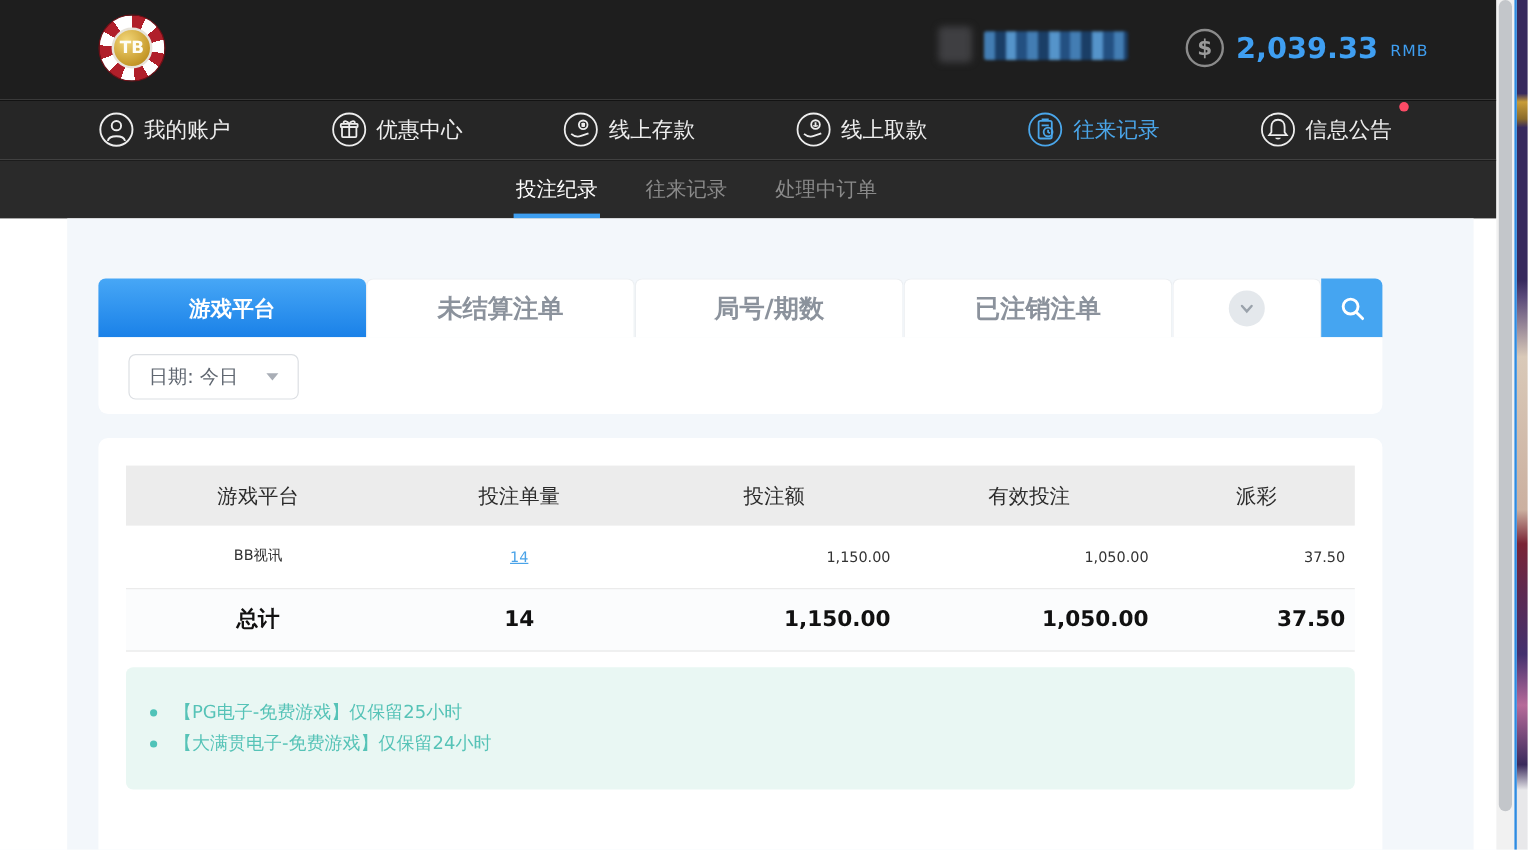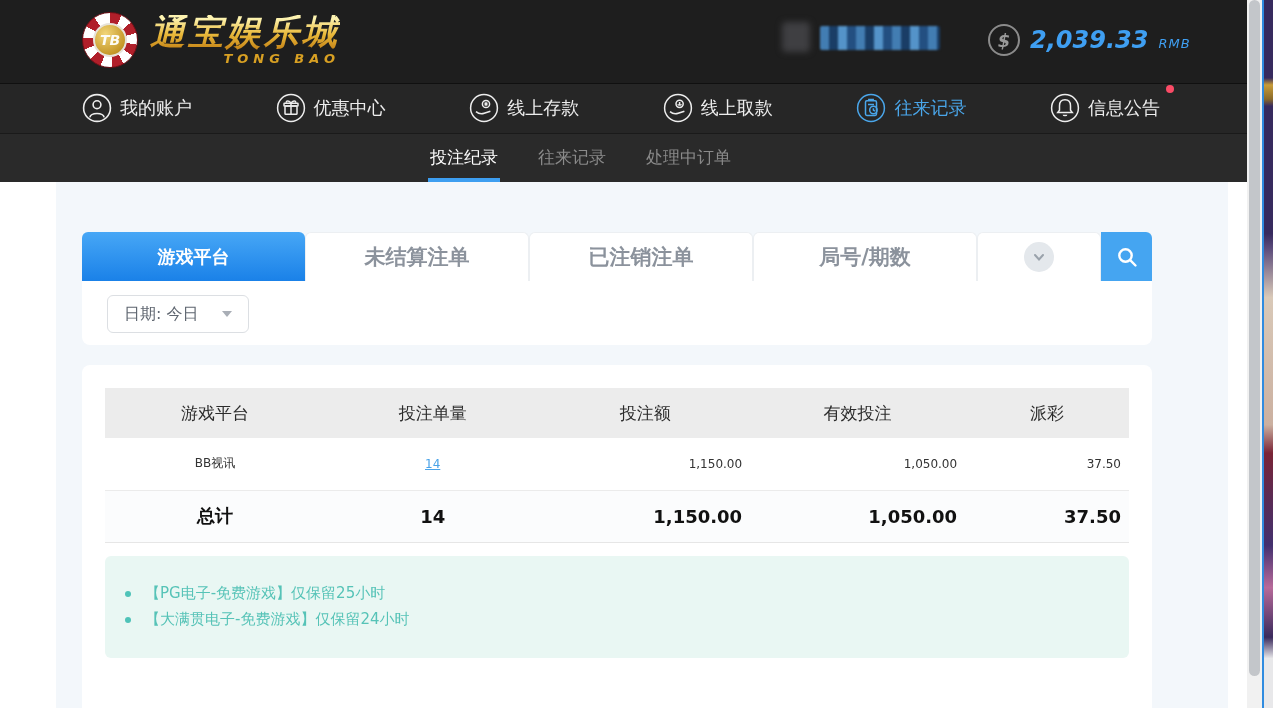--- a/index.html
+++ b/index.html
@@ -1,21 +1,21 @@
 <!DOCTYPE html>
 <html><head>
 <meta charset="utf-8">
 <style>
   * { margin:0; padding:0; box-sizing:border-box; }
   html,body { width:1273px; height:708px; overflow:hidden; background:#fff;
               font-family:"DejaVu Sans","Liberation Sans",sans-serif; }
   .abs { position:absolute; }
 
   
-  .header { left:0; top:0; width:1247px; height:83px; background:#1e1e1e;font-style:italic; }
+  .header { left:0; top:0; width:1247px; height:83px; background:#1e1e1e; }
   .navbar { left:0; top:83px; width:1247px; height:50px; background:#262626; border-top:1px solid #101010; }
   .subbar { left:0; top:133px; width:1247px; height:49px; background:#2a2a2a; border-top:1px solid #1a1a1a; }
 
   
   .logo-wrap { left:82px; top:12px; display:flex; align-items:center; gap:12px; }
   .chip { width:56px; height:56px; border-radius:50%;
           background:conic-gradient(#b01f2a 0 25deg,#fff 25deg 50deg,#b01f2a 50deg 75deg,#fff 75deg 100deg,
             #b01f2a 100deg 125deg,#fff 125deg 150deg,#b01f2a 150deg 175deg,#fff 175deg 200deg,
             #b01f2a 200deg 225deg,#fff 225deg 250deg,#b01f2a 250deg 275deg,#fff 275deg 300deg,
             #b01f2a 300deg 325deg,#fff 325deg 360deg);
@@ -103,24 +103,20 @@
             #5c2a52 70%, #43306e 77%, #b76a9a 83%, #3a2a5c 90%, #e8e8ea 93%, #e8e8ea 100%); }
 </style>
 </head>
 <body>
 
 <div class="abs header">
   <div class="abs logo-wrap">
     <div class="chip">
       <div class="chip-inner">TB</div>
     </div>
-    <div class="brand">
-      <span class="brand-cn">通宝娱乐城</span>
-      <span class="brand-en">TONG BAO</span>
-    </div>
   </div>
   <div class="abs user-blur-a"></div>
   <div class="abs user-blur-b"></div>
   <div class="abs balance">
     <div class="dollar-circle">$</div>
     <span class="balance-amt">2,039.33</span>
     <span class="balance-cur">RMB</span>
   </div>
 </div>
 
@@ -206,24 +202,24 @@
 <div class="abs container"></div>
 
 <div class="abs ftabs">
   <div class="ftab active" style="width:223px">
     <span>游戏平台</span>
   </div>
   <div class="ftab" style="width:224px">
     <span>未结算注单</span>
   </div>
   <div class="ftab" style="width:224px">
+    <span>局号/期数</span>
+  </div>
+  <div class="ftab" style="width:224px">
     <span>已注销注单</span>
-  </div>
-  <div class="ftab" style="width:224px">
-    <span>局号/期数</span>
   </div>
   <div class="ftab ftab-dd">
     <div class="dd-circle">
       <svg width="16" height="16" viewBox="0 0 16 16" fill="none" stroke="#9aa2ab" stroke-width="2" stroke-linecap="round">
         <polyline points="4,6 8,10.5 12,6"></polyline>
       </svg>
     </div>
   </div>
   <div class="fsearch">
     <svg width="24" height="24" viewBox="0 0 24 24" fill="none" stroke="#fff" stroke-width="2.4" stroke-linecap="round">

